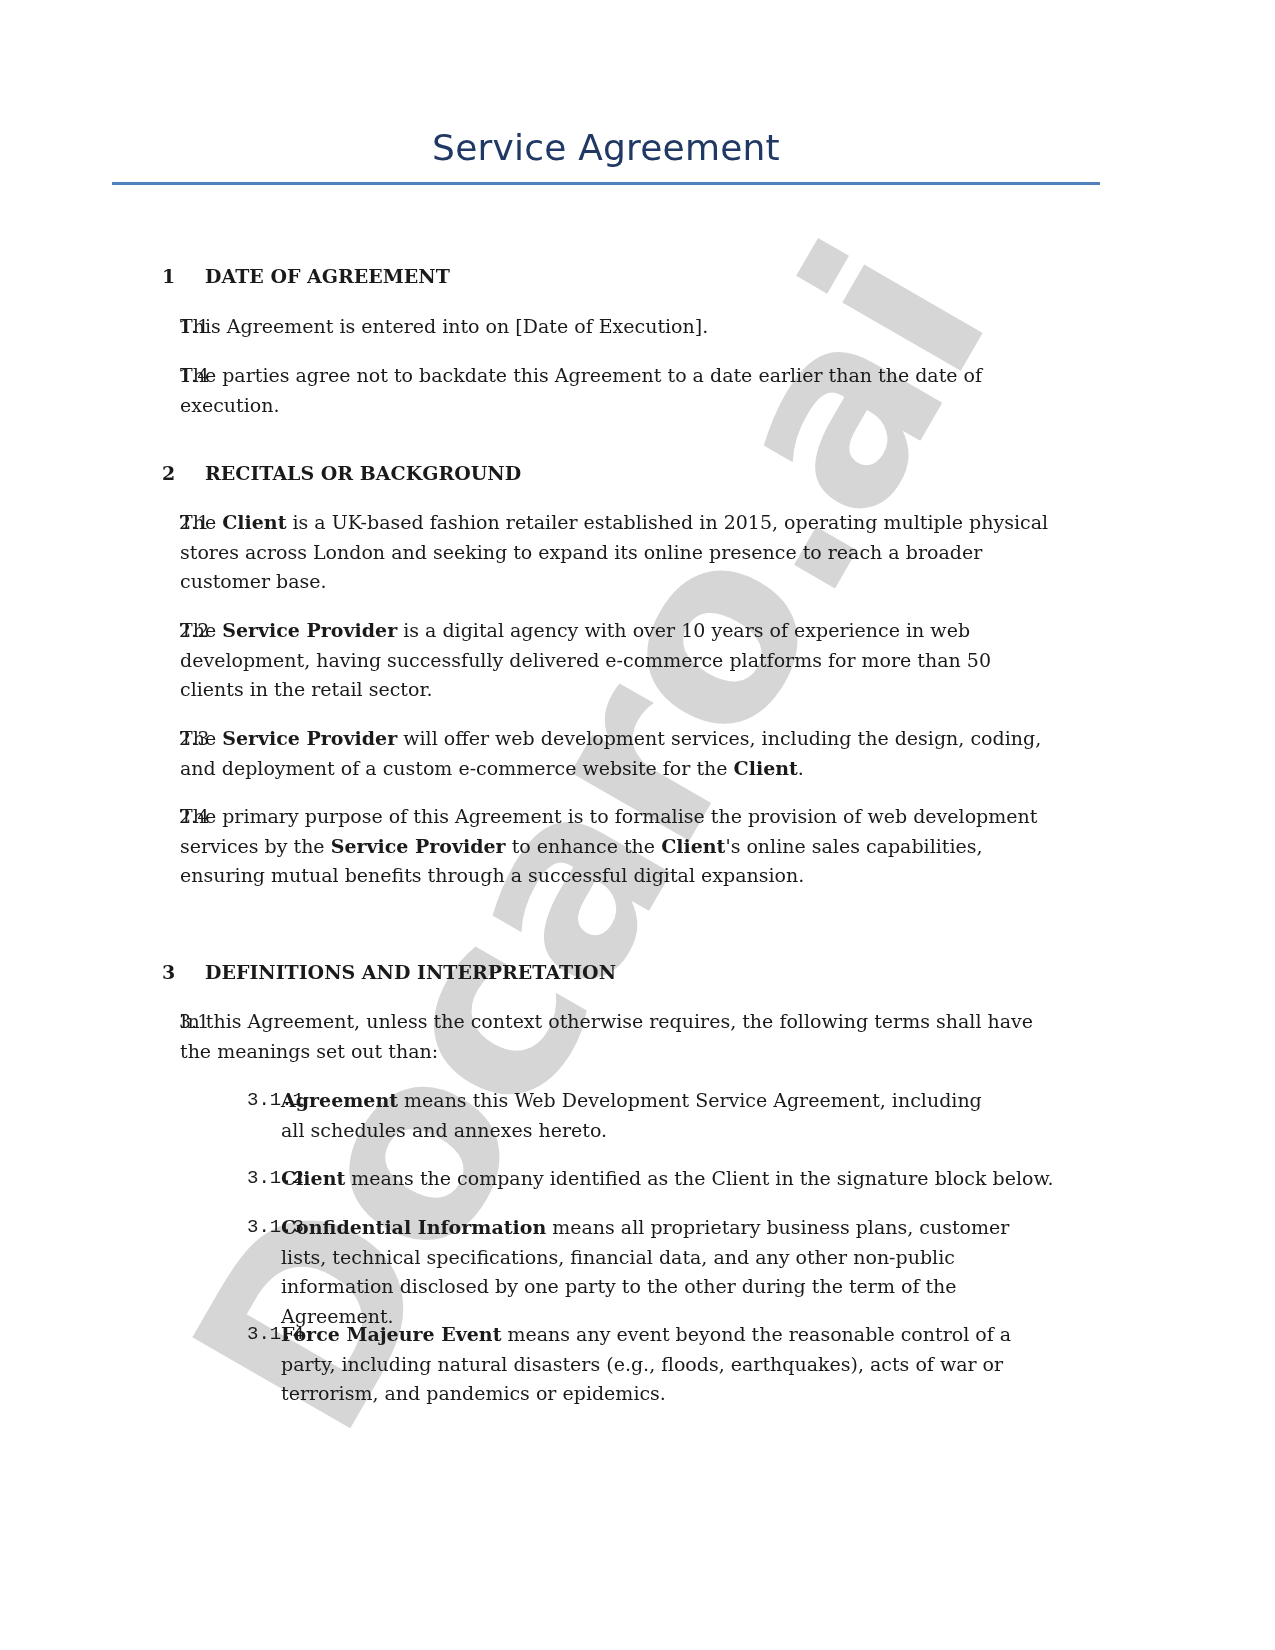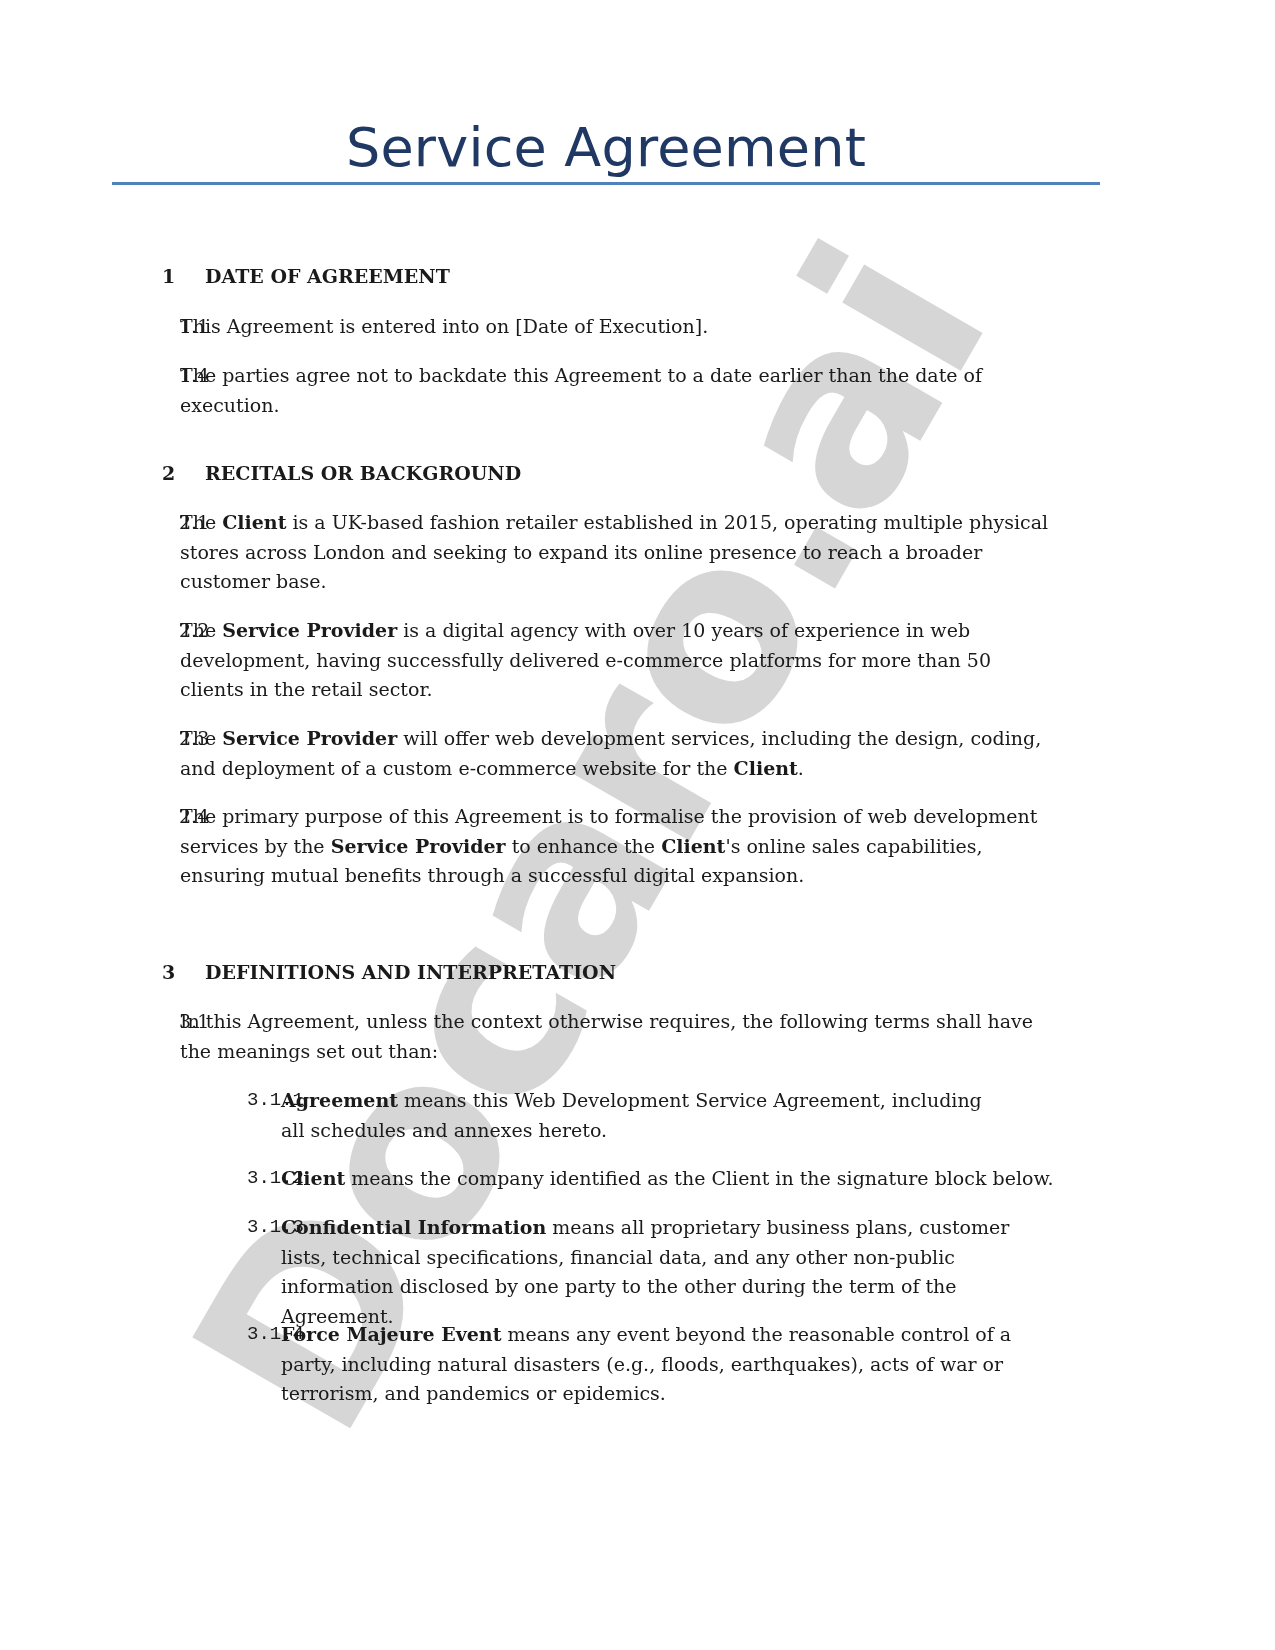--- a/index.html
+++ b/index.html
@@ -21,21 +21,21 @@
       width: 1275px;
       height: 1650px;
     }
     .title {
       position: absolute;
       left: 112px;
       top: 118px;
       width: 988px;
       text-align: center;
       font-family: "DejaVu Sans", sans-serif;
-      font-size: 54px;
+      font-size: 36px;
       color: #1f3864;
       letter-spacing: 0.2px;
       line-height: 60px;
     }
     .title-rule {
       position: absolute;
       left: 112px;
       top: 182px;
       width: 988px;
       height: 3px;

